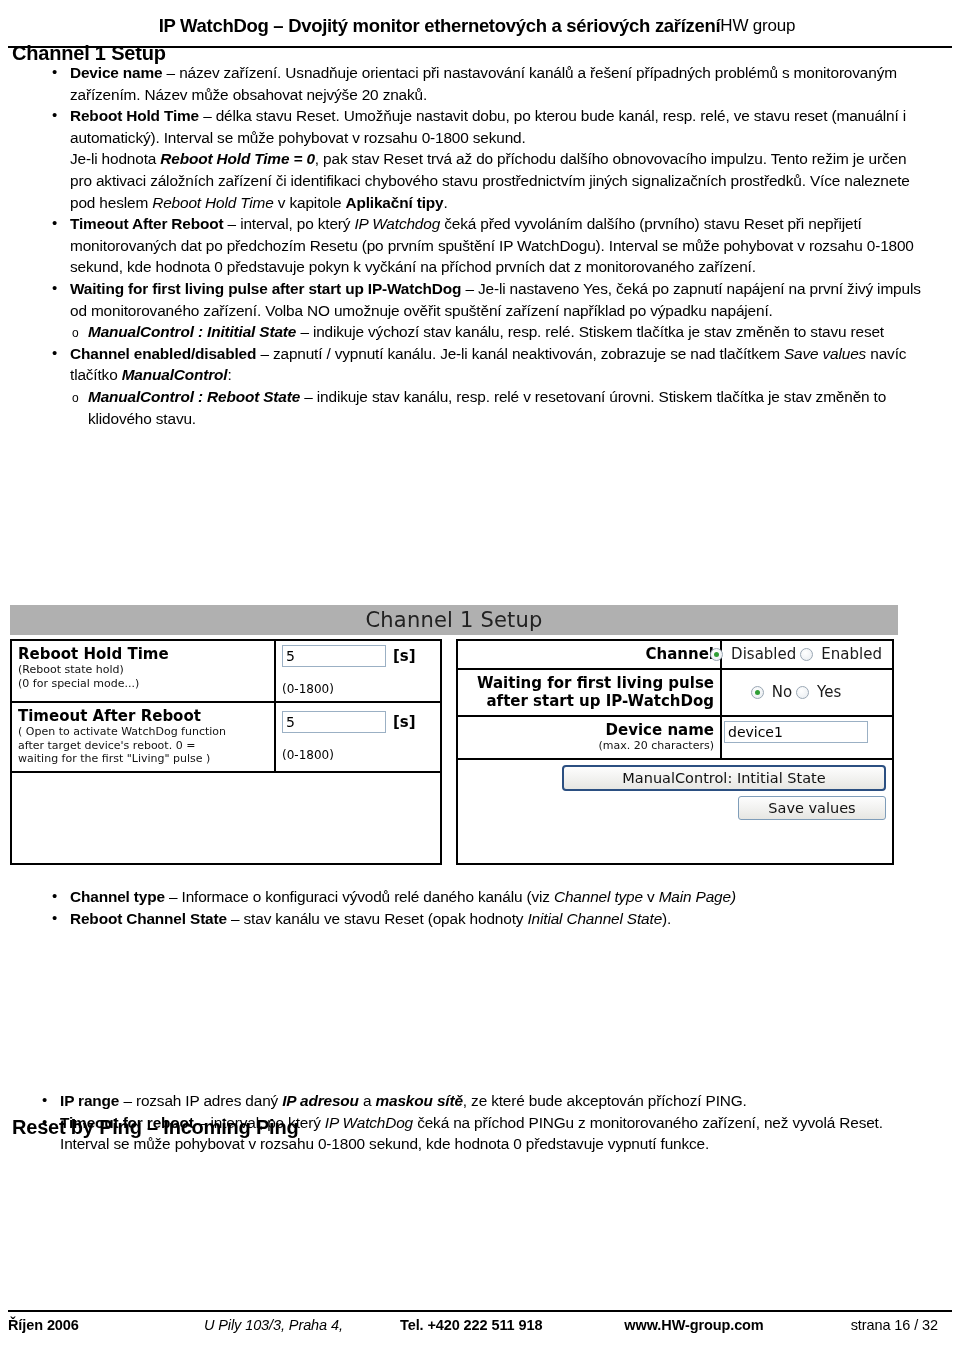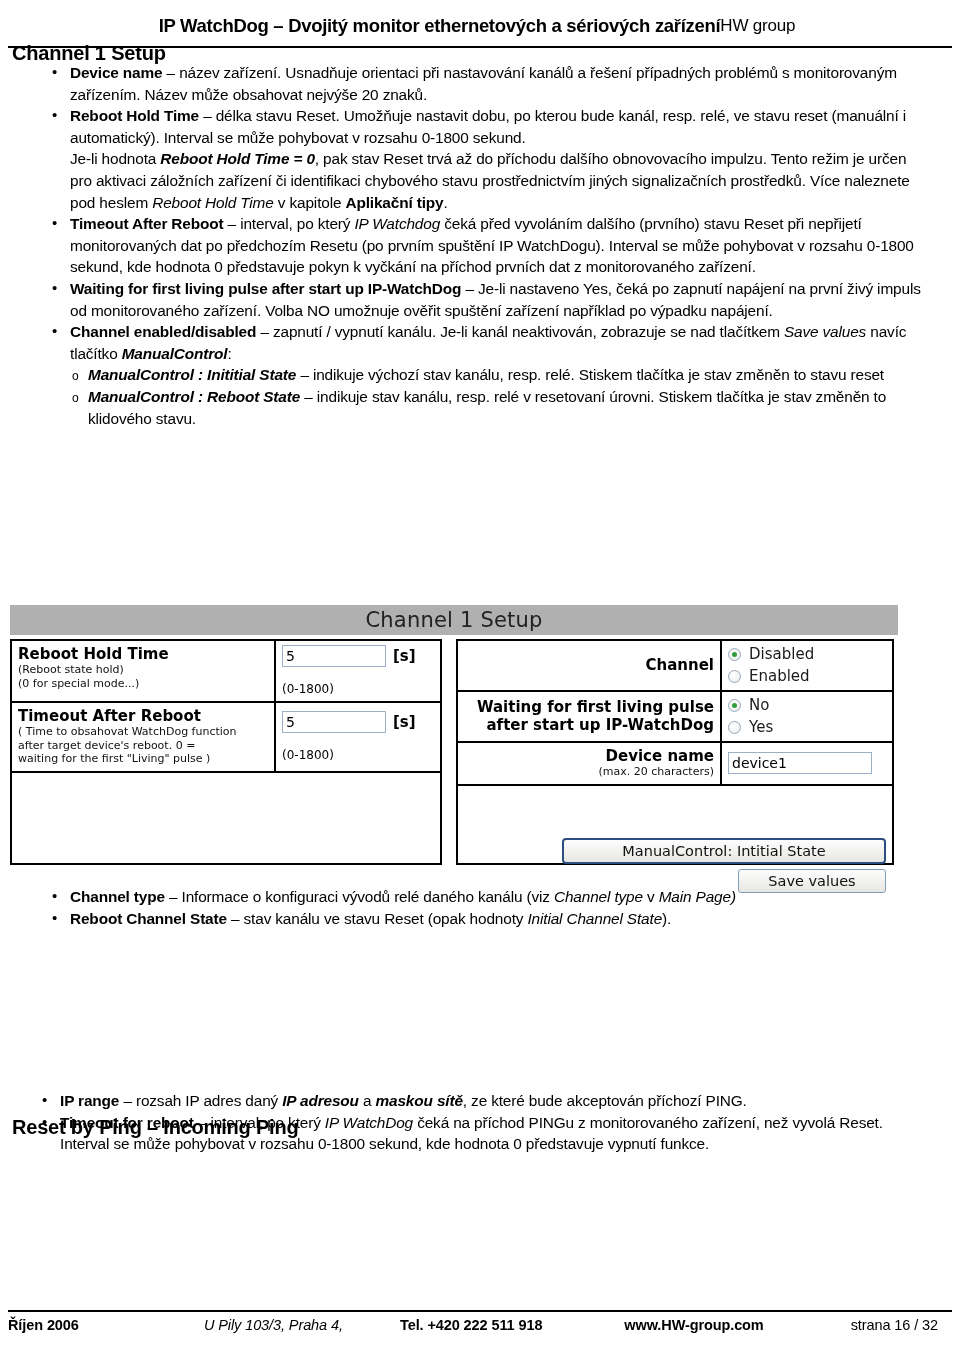--- a/index.html
+++ b/index.html
@@ -143,21 +143,21 @@
   .lbl-sub {
     font-size: 11px;
     line-height: 13.5px;
     color: #111;
   }
 
   .cell-label-l { width: 264px; }
   .cell-value-l { width: 164px; display: flex; flex-direction: column; justify-content: center; }
 
   .cell-label-r { width: 264px; display: flex; flex-direction: column; justify-content: center; align-items: flex-end; }
-  .cell-value-r { width: 148px; display: flex; flex-direction: column; justify-content: center; gap: 4px; }
+  .cell-value-r { width: 148px; display: flex; flex-direction: row; justify-content: center; gap: 4px; }
 
   .txt-line { display: flex; align-items: center; gap: 7px; }
   .textbox {
     border: 1px solid #9bb0c4;
     background: #fff;
     height: 22px;
     width: 104px;
     font-size: 14px;
     line-height: 20px;
     padding: 0 3px;
@@ -207,21 +207,20 @@
     font-family: "DejaVu Sans", sans-serif;
     background: linear-gradient(180deg, #fdfdfd 0%, #f1f1ef 55%, #e6e6e2 100%);
     color: #111;
     padding: 3px 10px;
     text-align: center;
   }
   .btn-manual {
     width: 324px;
     border: 2px solid #2b4f81;
     border-radius: 4px;
-    margin-top: 47px;
   }
   .btn-save {
     width: 148px;
     border: 1px solid #7f9db9;
     border-radius: 3px;
   }
   .panel-left .filler { height: 118px; }
 
   
   .page-footer {
@@ -249,22 +248,22 @@
 </div>
 
 <div class="h2" id="heading-channel-setup">Channel 1 Setup</div>
 
 <ul class="list" id="list-channel-setup">
     <li class="li"><span class="b">Device name</span><span> – název zařízení. Usnadňuje orientaci při nastavování kanálů a řešení případných problémů s monitorovaným zařízením. Název může obsahovat nejvýše 20 znaků.</span></li>
     <li class="li"><span class="b">Reboot Hold Time</span><span> – délka stavu Reset. Umožňuje nastavit dobu, po kterou bude kanál, resp. relé, ve stavu reset (manuální i automatický). Interval se může pohybovat v rozsahu 0-1800 sekund.</span></li>
     <li class="li plain"><span>Je-li hodnota </span><span class="bi">Reboot Hold Time  = 0</span><span>, pak stav Reset trvá až do příchodu dalšího obnovovacího impulzu. Tento režim je určen pro aktivaci záložních zařízení či identifikaci chybového stavu prostřednictvím jiných signalizačních prostředků. Více naleznete pod heslem </span><span class="i">Reboot Hold Time</span><span> v kapitole </span><span class="b">Aplikační tipy</span><span>.</span></li>
     <li class="li"><span class="b">Timeout After Reboot</span><span> – interval, po který </span><span class="i">IP Watchdog</span><span> čeká před vyvoláním dalšího (prvního) stavu Reset při nepřijetí monitorovaných dat po předchozím Resetu (po prvním spuštění IP WatchDogu). Interval se může pohybovat v rozsahu 0-1800 sekund, kde hodnota 0 představuje pokyn k vyčkání na příchod prvních dat z monitorovaného zařízení.</span></li>
     <li class="li"><span class="b">Waiting for first living pulse after start up IP-WatchDog</span><span> – Je-li nastaveno Yes, čeká po zapnutí napájení na první živý impuls od monitorovaného zařízení. Volba NO umožnuje ověřit spuštění zařízení například po výpadku napájení.</span></li>
+    <li class="li sub"><span class="bi">ManualControl : Inititial State</span><span> – indikuje výchozí stav kanálu, resp. relé. Stiskem tlačítka je stav změněn to stavu reset</span></li>
     <li class="li"><span class="b">Channel enabled/disabled</span><span> – zapnutí / vypnutí kanálu. Je-li kanál neaktivován, zobrazuje se nad tlačítkem </span><span class="i">Save values</span><span> navíc tlačítko </span><span class="bi">ManualControl</span><span>:</span></li>
-    <li class="li sub"><span class="bi">ManualControl : Inititial State</span><span> – indikuje výchozí stav kanálu, resp. relé. Stiskem tlačítka je stav změněn to stavu reset</span></li>
     <li class="li sub"><span class="bi">ManualControl : Reboot State</span><span> – indikuje stav kanálu, resp. relé v resetovaní úrovni. Stiskem tlačítka je stav změněn to klidového stavu.</span></li>
   </ul>
 
 <div class="screenshot">
 
   <div class="scr-titlebar">Channel 1 Setup</div>
 
   <div class="scr-body">
 
     <div class="panel panel-left">
@@ -280,21 +279,21 @@
             <input class="textbox" type="text" value="5" style="">
             <span class="unit">[s]</span>
           </div>
           <div class="range">(0-1800)</div>
         </div>
       </div>
 
       <div class="row">
         <div class="cell cell-label-l">
           <div class="lbl-main">Timeout After Reboot</div>
-          <div class="lbl-sub">( Time to obsahovat WatchDog function</div>
+          <div class="lbl-sub">( Open to activate WatchDog function</div>
           <div class="lbl-sub">after target device's reboot. 0 =</div>
           <div class="lbl-sub">waiting for the first "Living" pulse )</div>
         </div>
         <div class="cell cell-value-l">
           <div class="txt-line">
             <input class="textbox" type="text" value="5" style="">
             <span class="unit">[s]</span>
           </div>
           <div class="range">(0-1800)</div>
         </div>

